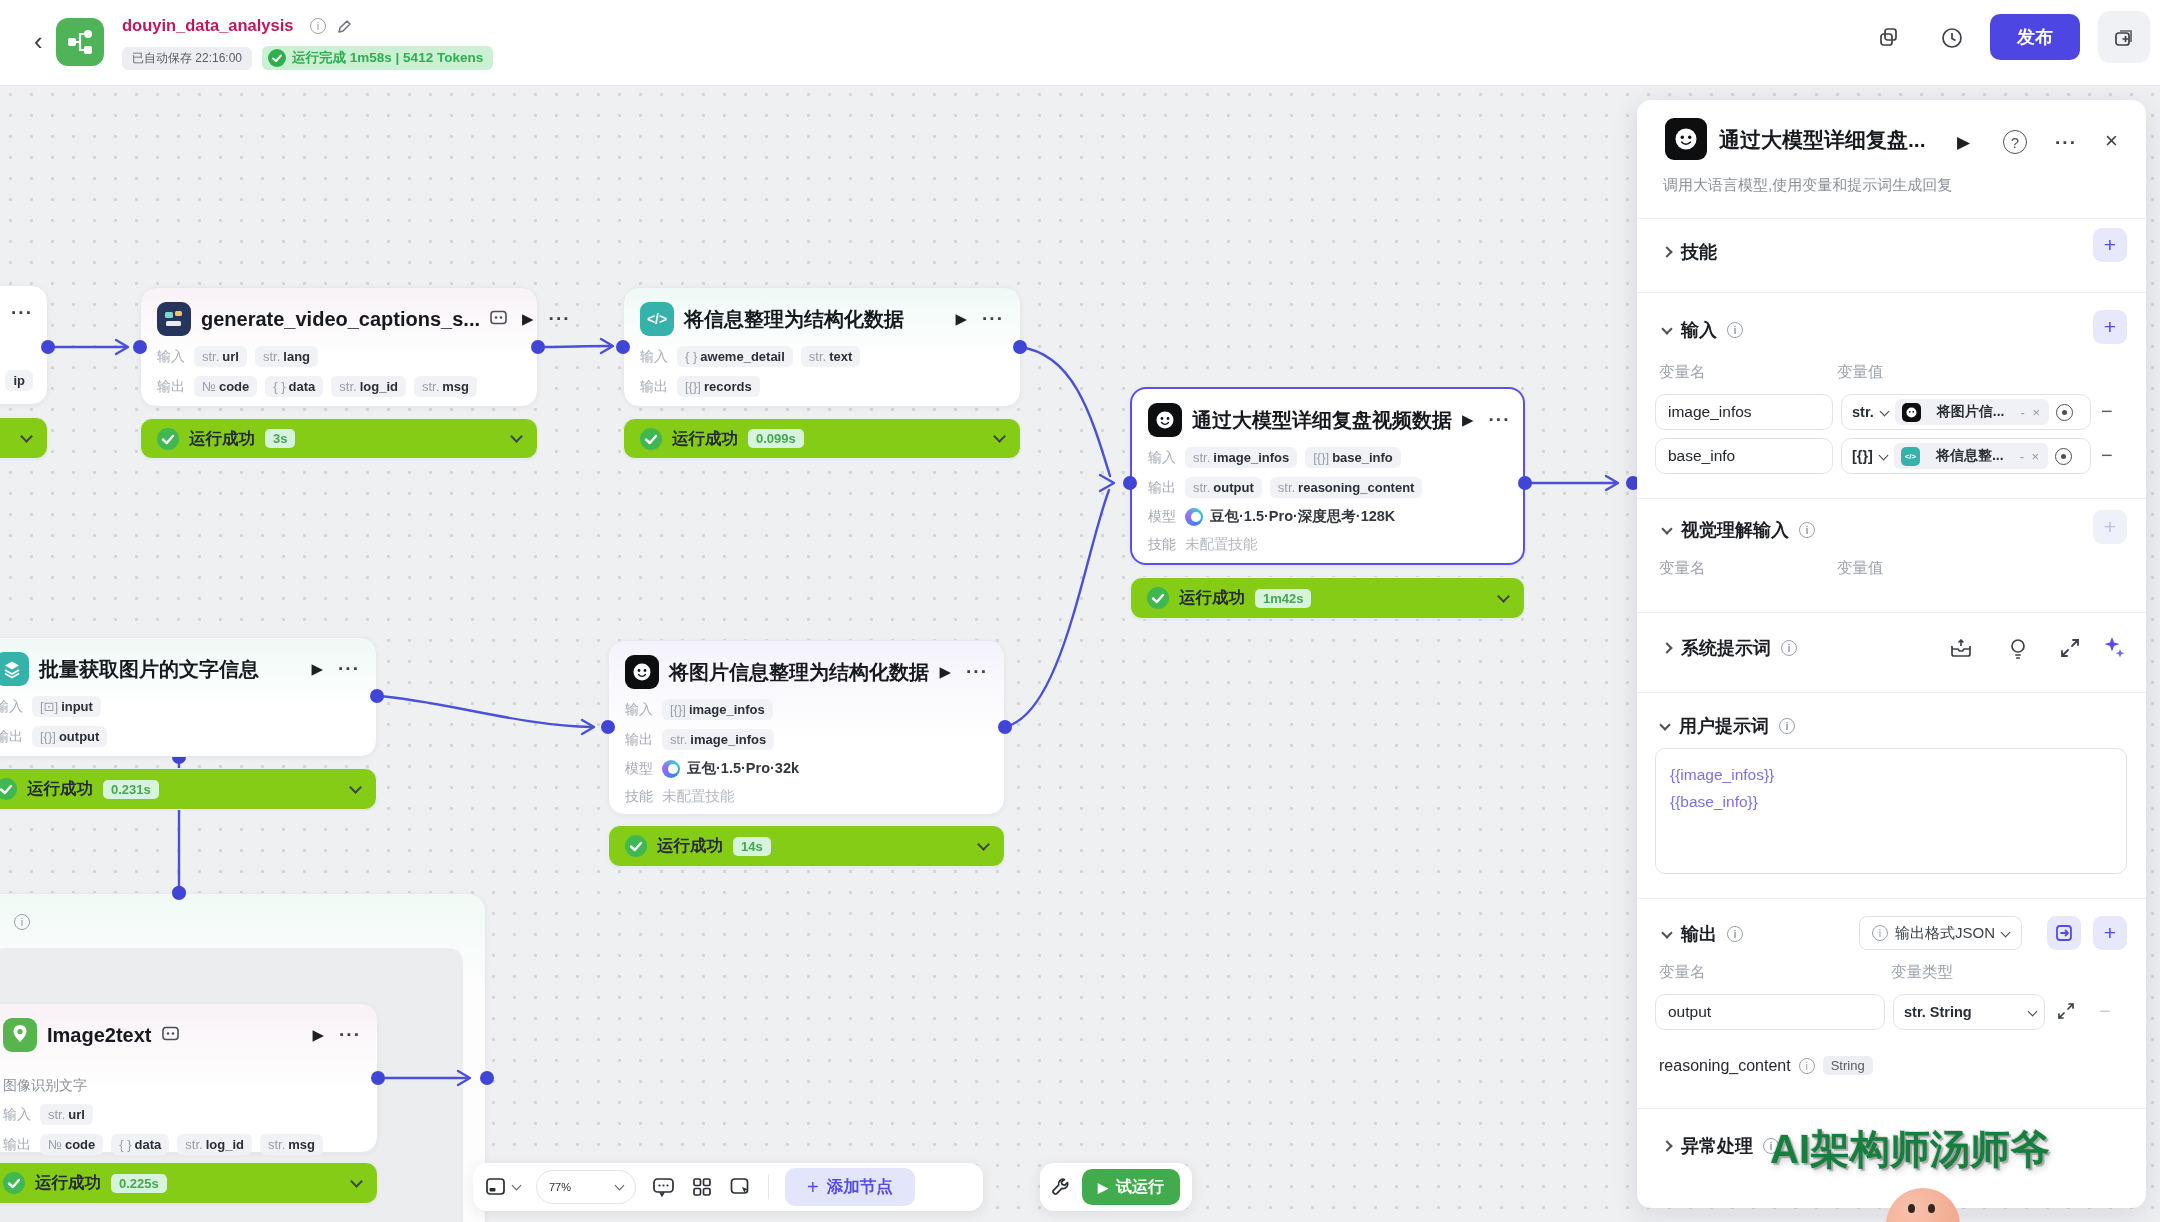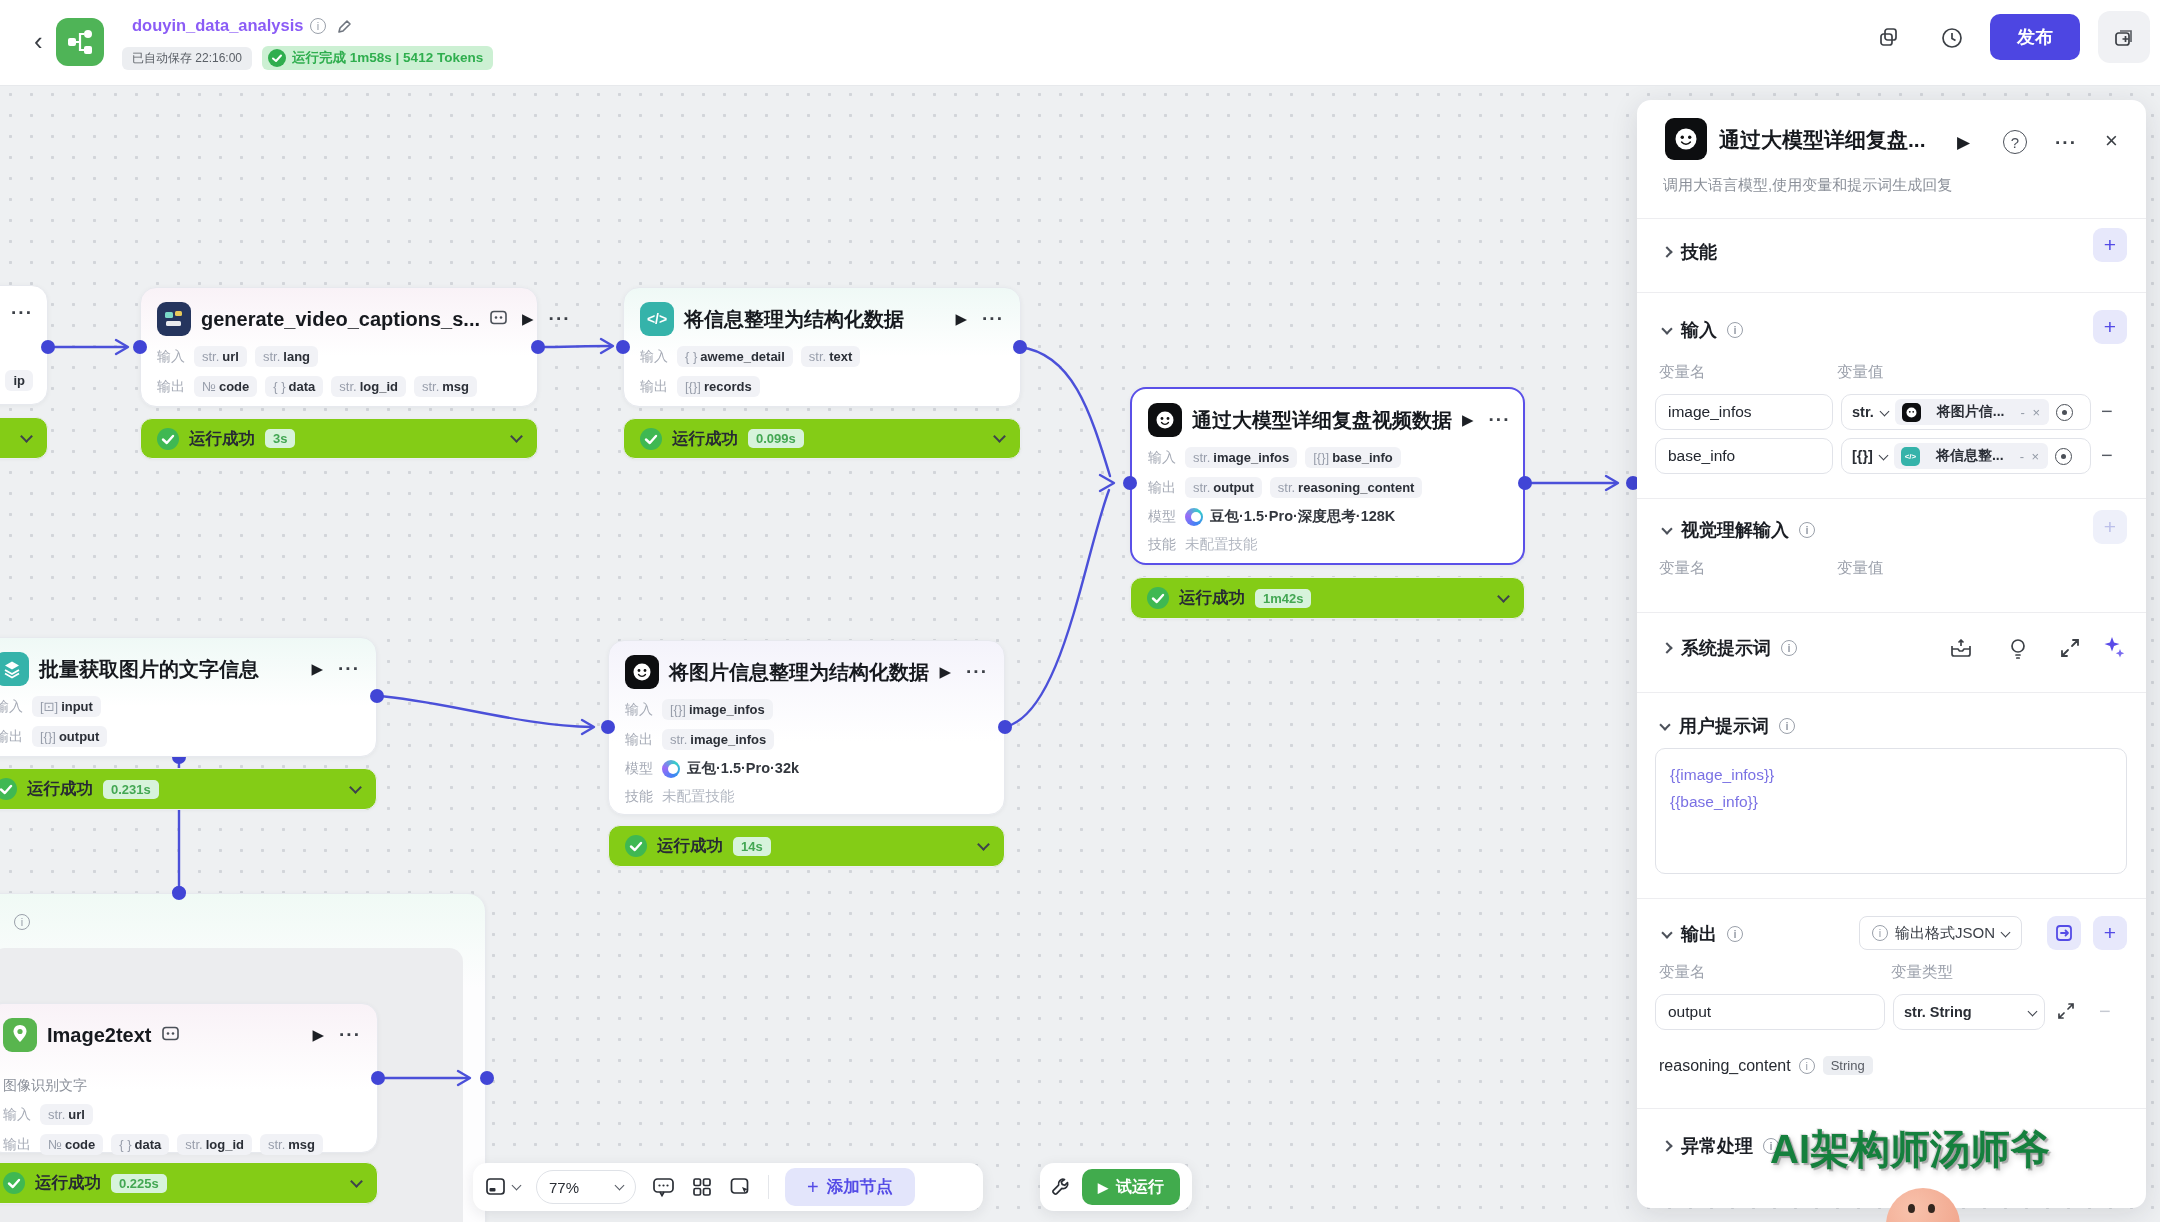--- a/index.html
+++ b/index.html
@@ -4,21 +4,21 @@
 <style>
   * { margin:0; padding:0; box-sizing:border-box; }
   html,body { width:2160px; height:1222px; overflow:hidden; }
   body { font-family:"Liberation Sans","DejaVu Sans",sans-serif; background:#eef0f2; position:relative; color:#22262e; }
   .dots { background-image:radial-gradient(#d2d5da 1.4px, transparent 1.5px); background-size:21px 21px; }
 
   
   .topbar { position:absolute; left:0; top:0; width:2160px; height:86px; background:#fff; border-bottom:1px solid #e7e9ec; z-index:10; }
   .backbtn { position:absolute; left:34px; top:28px; font-size:26px; color:#3a3e45; line-height:26px; cursor:pointer; }
   .appicon { position:absolute; left:56px; top:18px; width:48px; height:48px; border-radius:12px; background:#4fb457; display:flex; align-items:center; justify-content:center; }
-  .wf-title { position:absolute; left:122px; top:16px; font-size:16.5px; font-weight:700; color:#8b5cf6;margin-left:10px; }
+  .wf-title { position:absolute; left:122px; top:16px; font-size:16.5px; font-weight:700; color:#be185d; }
   .title-ic { position:absolute; top:18px; color:#7c828c; }
   .pillrow { position:absolute; left:122px; top:46px; display:flex; gap:10px; align-items:center; }
   .pill-gray { background:#eceef1; color:#5b6067; font-size:12px; padding:3px 10px; border-radius:6px; }
   .pill-green { background:#ccf0d3; color:#2fae4e; font-size:13.5px; font-weight:600; padding:3px 10px 3px 6px; border-radius:6px; display:flex; align-items:center; gap:6px; }
   .hicon { position:absolute; top:26px; color:#3c4046; cursor:pointer; }
   .publish { position:absolute; left:1990px; top:14px; width:90px; height:46px; background:#4d46e2; color:#fff; font-size:18px; font-weight:700; border:none; border-radius:10px; cursor:pointer; }
   .winplus { position:absolute; left:2098px; top:11px; width:52px; height:52px; background:#f0f1f4; border-radius:12px; display:flex; align-items:center; justify-content:center; cursor:pointer; }
   .circ-i { display:inline-flex; width:16px; height:16px; border:1.4px solid #9aa0aa; border-radius:50%; font-size:11px; color:#9aa0aa; align-items:center; justify-content:center; font-style:normal; flex:none; }
 
   
@@ -49,21 +49,21 @@
   .dblogo i { position:absolute; width:10px; height:10px; border-radius:50%; background:#fff; left:5.5px; top:4px; }
 
   
   .loopbox { position:absolute; left:-24px; top:893px; width:510px; height:362px; background:linear-gradient(180deg,#f0faf5 0%,#fdfdfe 26%); border:1px solid #e7e9ee; border-radius:18px; z-index:2; box-shadow:0 1px 5px rgba(28,31,40,.05); }
   .loopinner { position:absolute; left:14px; top:54px; width:472px; height:300px; background:#ecedef; border-radius:14px; }
 
   
   .dock { position:absolute; background:#fff; border-radius:14px; box-shadow:0 3px 14px rgba(28,31,40,.09); display:flex; align-items:center; z-index:10; }
   .dock-l { left:473px; top:1163px; width:510px; height:48px; padding:0 12px; gap:16px; }
   .dock-r { left:1040px; top:1163px; width:152px; height:48px; padding:0 10px; gap:10px; }
-  .zoomsel { border:1px solid #dfe2e7; border-radius:17px; height:34px; width:100px; display:flex; align-items:center; justify-content:space-between; padding:0 12px; font-size:15px; color:#2a2e35; cursor:pointer; }
+  .zoomsel { border:1px solid #dfe2e7; border-radius:17px; height:34px; width:100px; display:flex; align-items:center; justify-content:space-between; padding:0 12px; font-size:11px; color:#2a2e35; cursor:pointer; }
   .zoomsel .chev { width:7px; height:7px; border-width:1.8px; border-color:#565b64; }
   .dockic { display:flex; align-items:center; cursor:pointer; }
   .vline { width:1px; height:24px; background:#e4e6ea; }
   .addnode { height:38px; background:#e3e5fb; color:#544be6; border:none; border-radius:10px; font-size:16.5px; font-weight:600; padding:0 22px; display:flex; align-items:center; gap:8px; cursor:pointer; }
   .runbtn { height:36px; background:#41ab4d; color:#fff; border:none; border-radius:10px; font-size:16px; font-weight:600; padding:0 16px; display:flex; align-items:center; gap:8px; cursor:pointer; }
 
   
   .panel { position:absolute; left:1637px; top:100px; width:509px; height:1108px; background:#fff; border-radius:14px; box-shadow:0 6px 28px rgba(30,34,48,.12); z-index:9; }
   .pdiv { position:absolute; left:0; right:0; height:1px; background:#ededf0; }
   .ptitle { position:absolute; left:82px; top:26px; font-size:21px; font-weight:700; color:#16191e; white-space:nowrap; }

